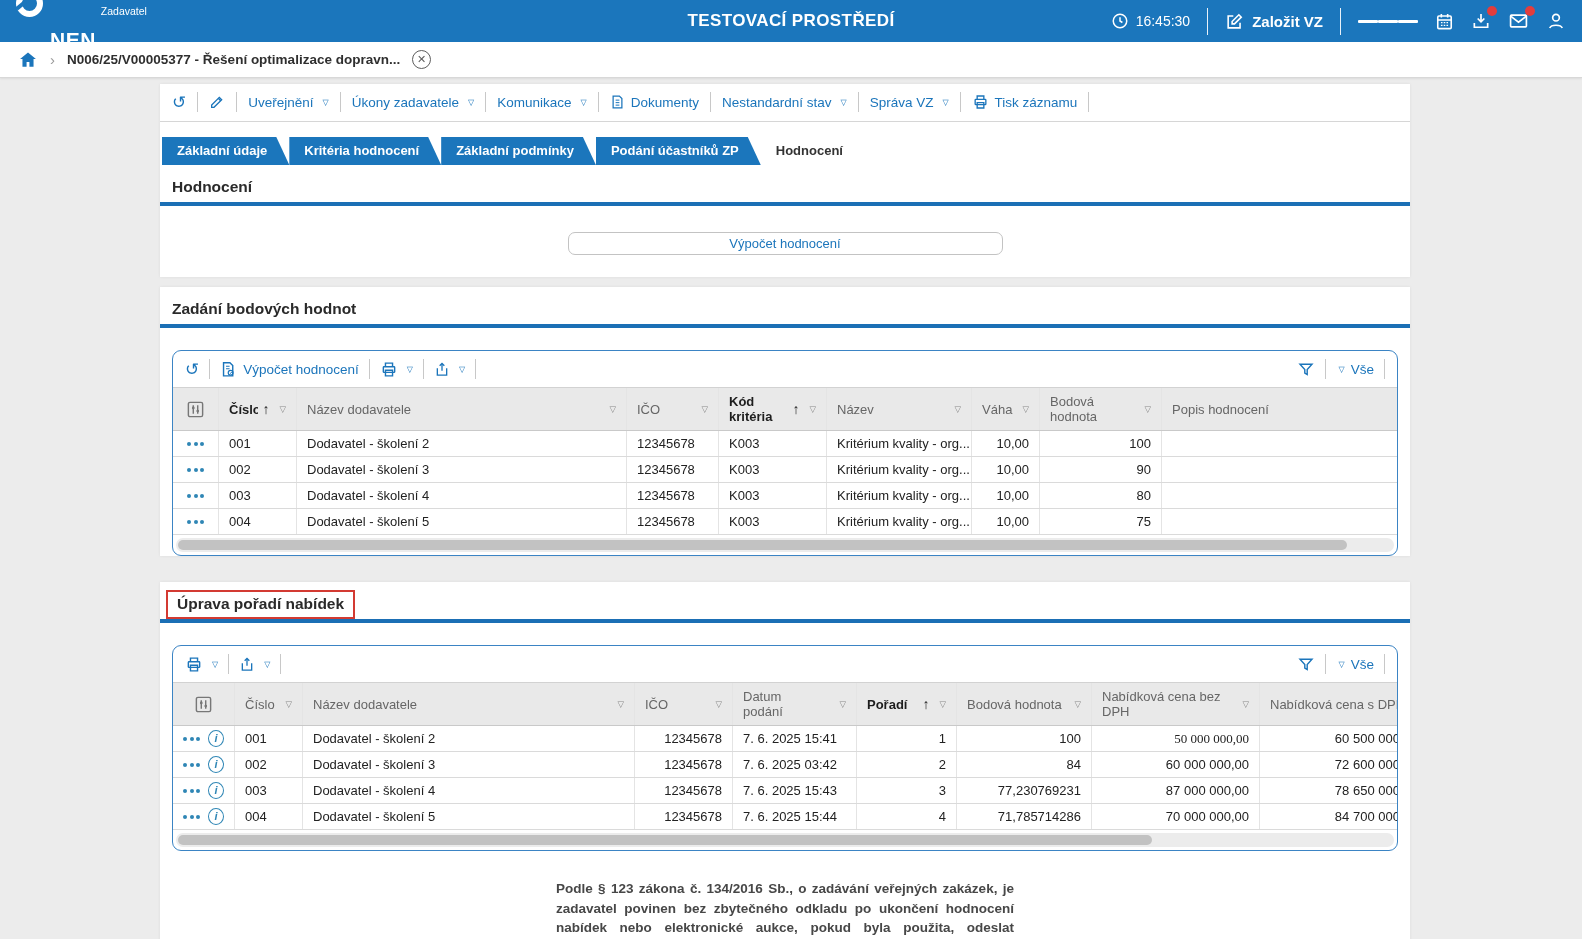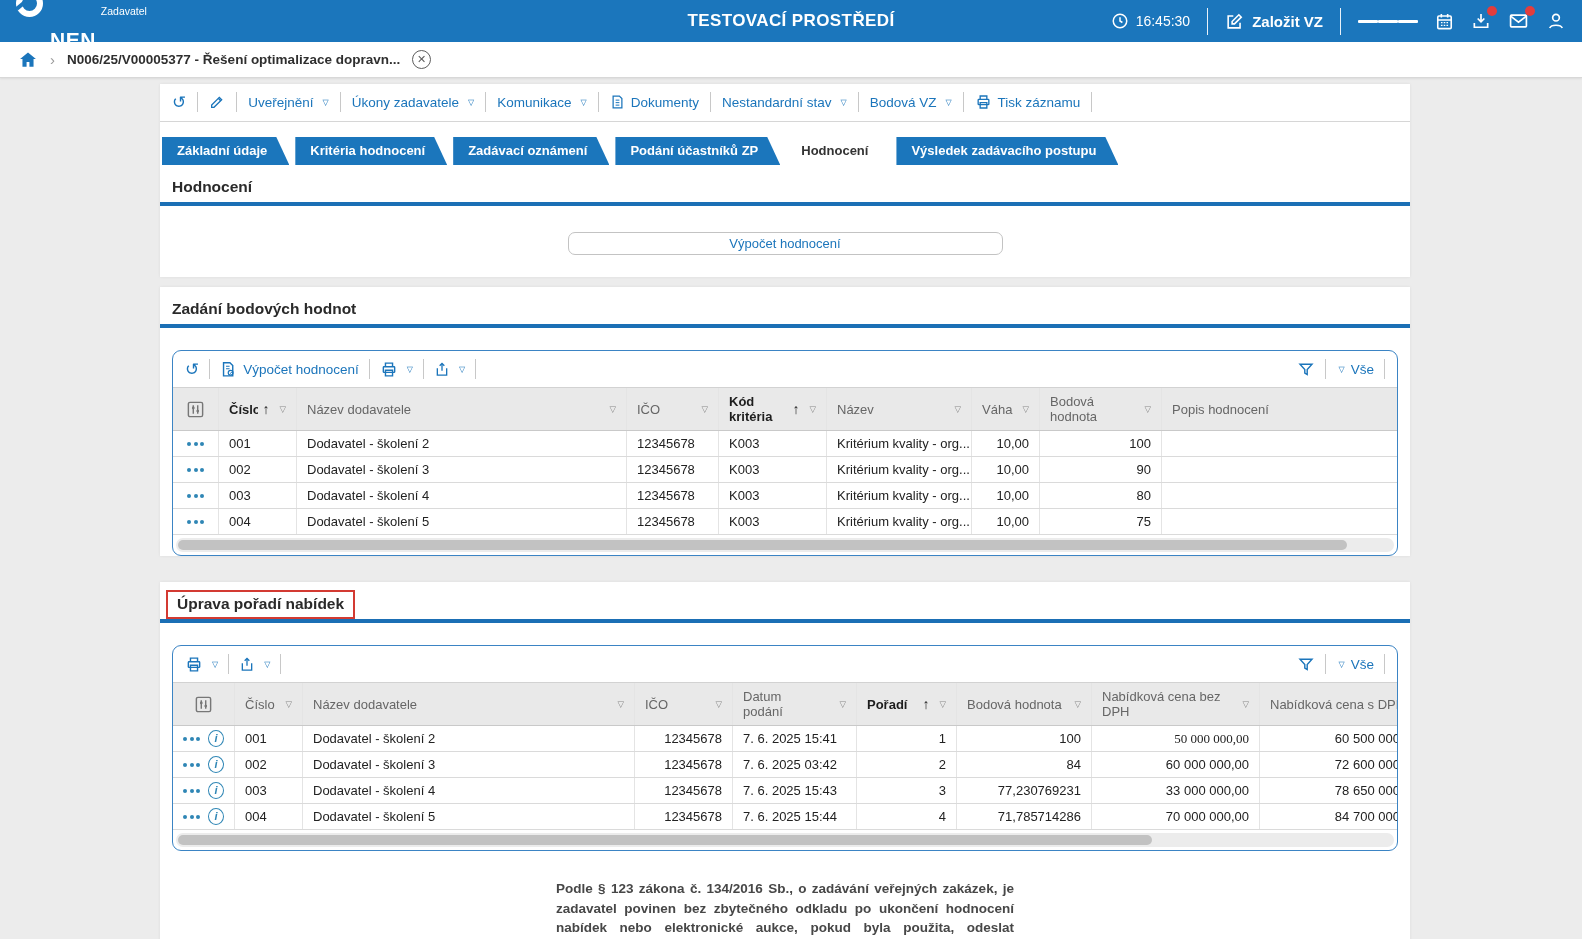--- a/index.html
+++ b/index.html
@@ -34,21 +34,21 @@
   .vgap { height:10px; }
 
   
   .rec-toolbar { display:flex; align-items:center; gap:11px; padding:8px 12px 9px; border-bottom:1px solid #d6d6d6; color:#1b75bb; font-size:13.5px; }
   .rtb-item { display:flex; align-items:center; gap:6px; color:#1b75bb; cursor:pointer; white-space:nowrap; }
   .rtb-sep { width:1px; height:20px; background:#c8c8c8; }
   .caret { font-size:8px; color:#1b75bb; margin-left:3px; }
   .glyph { font-size:17px; line-height:17px; }
 
   
-  .tabs { display:flex; gap:6px; padding:15px 12px 0 2px; }
+  .tabs { display:flex; gap:0; padding:15px 12px 0 2px; }
   .tab { height:28px; line-height:28px; padding:0 22px 0 15px; background:#1b76bc; color:#fff; font-weight:bold; font-size:13px; clip-path:polygon(0 0, calc(100% - 13px) 0, 100% 100%, 0 100%); cursor:pointer; white-space:nowrap; }
   .tab.active { background:#fff; color:#333; }
 
   
   .sec-title { font-size:15.5px; font-weight:bold; color:#2a2a2a; padding:13px 12px 6px; }
   .sec-title.boxed { display:inline-block; border:2px solid #d33a32; margin:8px 0 0 6px; padding:3px 9px 4px; }
   .blue-rule { height:4px; background:#1b6fb5; }
 
   .compute-row { display:flex; justify-content:center; padding:26px 0 22px; }
   .compute-btn { width:435px; height:23px; background:#fff; border:1px solid #c3c3c3; border-radius:7px; color:#1b75bb; font-size:13px; display:flex; align-items:center; justify-content:center; cursor:pointer; }
@@ -187,42 +187,41 @@
           </svg>
         <span>Dokumenty</span>
       </span>
       <span class="rtb-sep"></span>
       <span class="rtb-item">
           <span>Nestandardní stav</span>
           <span class="caret">▽</span>
         </span>
       <span class="rtb-sep"></span>
       <span class="rtb-item">
-          <span>Bodová VZ</span>
+          <span>Správa VZ</span>
           <span class="caret">▽</span>
         </span>
       <span class="rtb-sep"></span>
       <span class="rtb-item">
         <svg class="ic" width="17" height="16" viewBox="0 0 24 24" fill="none" stroke="#1b75bb" stroke-width="2">
             <path d="M7 8V3h10v5"></path>
             <rect x="4" y="8" width="16" height="8" rx="1"></rect>
             <path d="M7 13h10v8H7z"></path>
           </svg>
         <span>Tisk záznamu</span>
       </span>
       <span class="rtb-sep"></span>
     </div>
 
     <div class="tabs">
         <div class="tab">Základní údaje</div>
         <div class="tab">Kritéria hodnocení</div>
-        <div class="tab">Zadávací oznámení</div>
+        <div class="tab">Základní podmínky</div>
         <div class="tab">Podání účastníků ZP</div>
         <div class="tab active">Hodnocení</div>
-        <div class="tab">Výsledek zadávacího postupu</div>
       </div>
 
     <div class="sec-title">Hodnocení</div>
     <div class="blue-rule"></div>
     <div class="compute-row">
       <button class="compute-btn">Výpočet hodnocení</button>
     </div>
   </div>
 
   <div class="vgap"></div>
@@ -519,21 +518,21 @@
                 <i></i>
               </span>
               <span class="infoicon">i</span>
             </div>
             <div class="tcell" style="flex: 0 0 68px;">003</div>
             <div class="tcell" style="flex: 0 0 332px;">Dodavatel - školení 4</div>
             <div class="tcell" style="flex: 0 0 98px; justify-content: flex-end;">12345678</div>
             <div class="tcell" style="flex: 0 0 124px;">7. 6. 2025 15:43</div>
             <div class="tcell" style="flex: 0 0 100px; justify-content: flex-end;">3</div>
             <div class="tcell" style="flex: 0 0 135px; justify-content: flex-end;">77,230769231</div>
-            <div class="tcell" style="flex: 0 0 168px; justify-content: flex-end;">33 000 000,00</div>
+            <div class="tcell" style="flex: 0 0 168px; justify-content: flex-end;">87 000 000,00</div>
             <div class="tcell" style="flex: 0 0 168px; justify-content: flex-end;">78 650 000,00</div>
           </div>
           <div class="trow">
             <div class="tcell iconcell" style="flex: 0 0 62px;">
               <span class="menudots">
                 <i></i>
                 <i></i>
                 <i></i>
               </span>
               <span class="infoicon">i</span>

